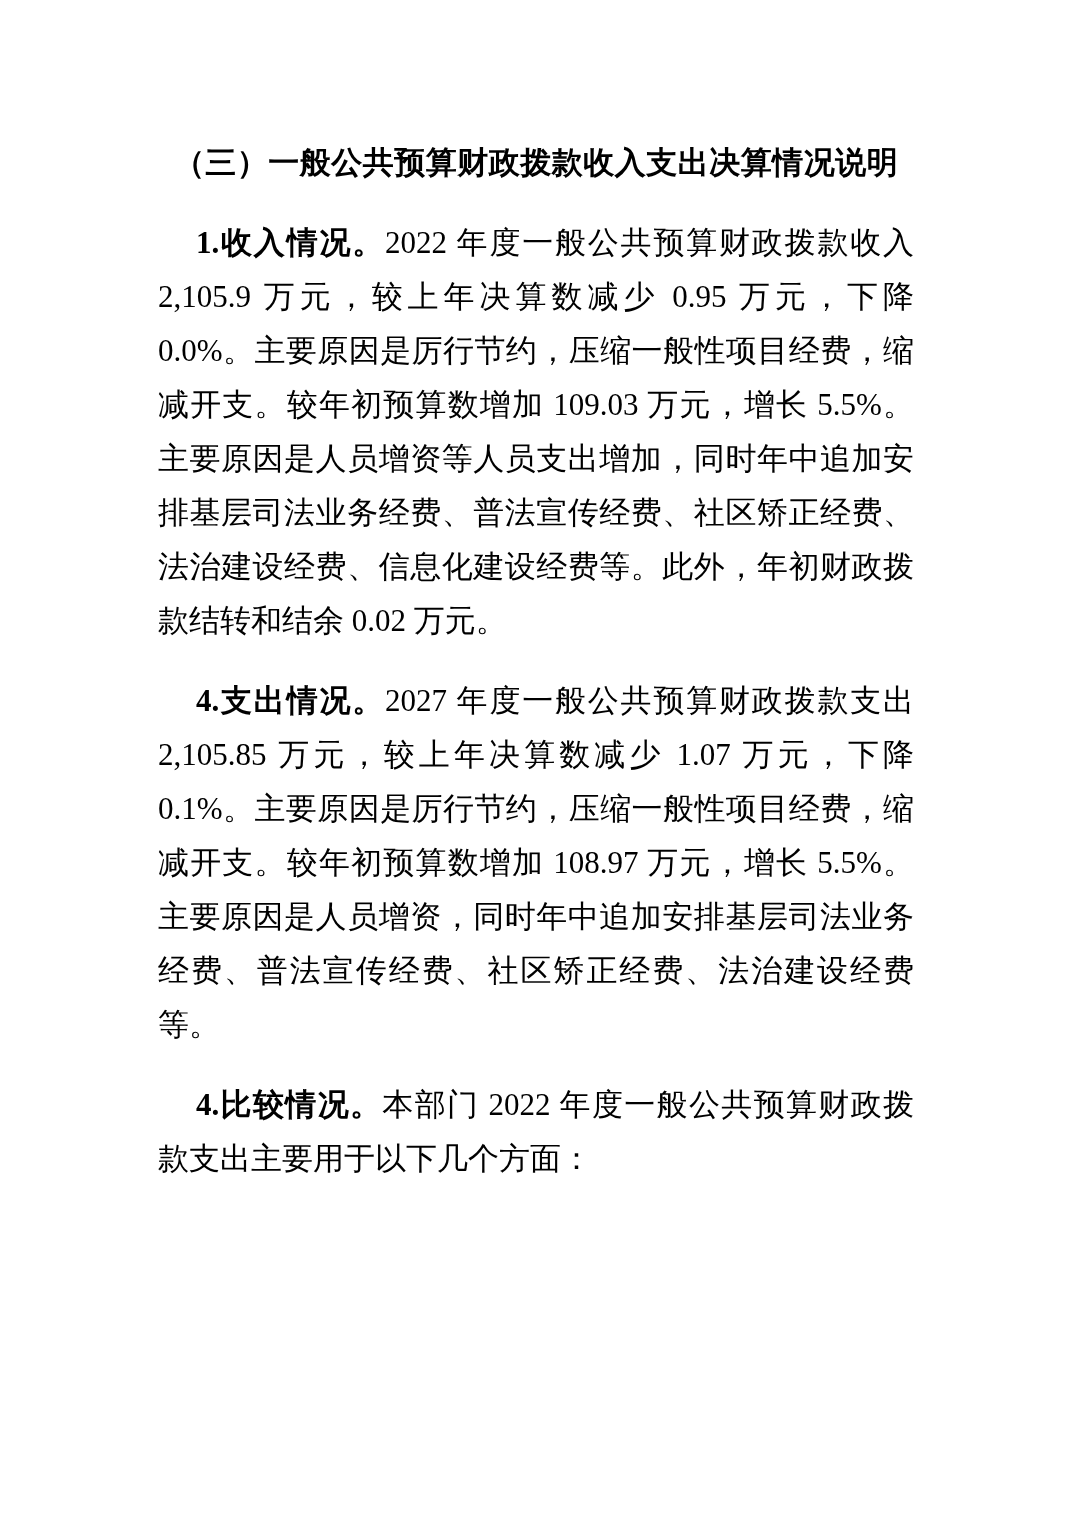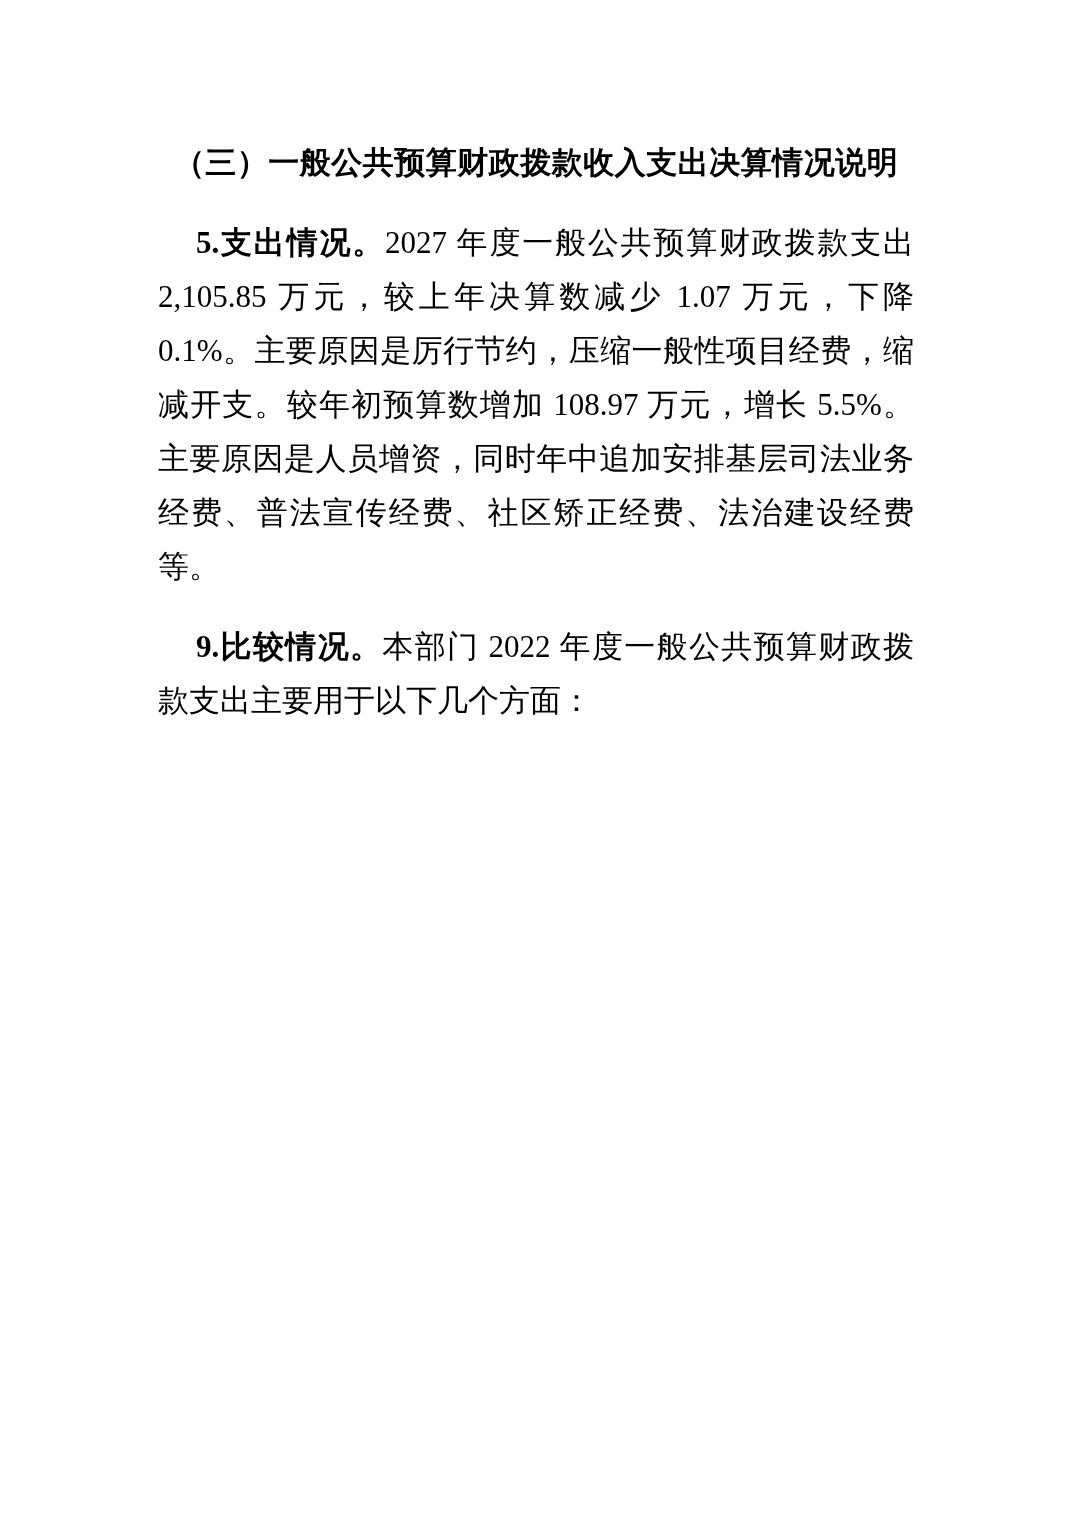--- a/index.html
+++ b/index.html
@@ -42,20 +42,21 @@
   }
 </style>
 </head>
 <body>
 
 <div class="page">
   <div class="content">
 
     <h1 class="doc-title">（三）一般公共预算财政拨款收入支出决算情况说明</h1>
 
+    <p class="para"><span class="lead">1.收入情况。</span><span>2022 年度一般公共预算财政拨款收入 2,105.9 万元，较上年决算数减少 0.95 万元，下降 0.0%。主要原因是厉行节约，压缩一般性项目经费，缩减开支。较年初预算数增加 109.03 万元，增长 5.5%。主要原因是人员增资等人员支出增加，同时年中追加安排基层司法业务经费、普法宣传经费、社区矫正经费、法治建设经费、信息化建设经费等。此外，年初财政拨款结转和结余 0.02 万元。</span></p>
 
-    <p class="para"><span class="lead">5.支出情况。</span><span>2027 年度一般公共预算财政拨款支出 2,105.85 万元，较上年决算数减少 1.07 万元，下降 0.1%。主要原因是厉行节约，压缩一般性项目经费，缩减开支。较年初预算数增加 108.97 万元，增长 5.5%。主要原因是人员增资，同时年中追加安排基层司法业务经费、普法宣传经费、社区矫正经费、法治建设经费等。</span></p>
+    <p class="para"><span class="lead">4.支出情况。</span><span>2027 年度一般公共预算财政拨款支出 2,105.85 万元，较上年决算数减少 1.07 万元，下降 0.1%。主要原因是厉行节约，压缩一般性项目经费，缩减开支。较年初预算数增加 108.97 万元，增长 5.5%。主要原因是人员增资，同时年中追加安排基层司法业务经费、普法宣传经费、社区矫正经费、法治建设经费等。</span></p>
 
 
-    <p class="para"><span class="lead">9.比较情况。</span><span>本部门 2022 年度一般公共预算财政拨款支出主要用于以下几个方面：</span></p>
+    <p class="para"><span class="lead">4.比较情况。</span><span>本部门 2022 年度一般公共预算财政拨款支出主要用于以下几个方面：</span></p>
 
   </div>
 </div>
 
 </body></html>

